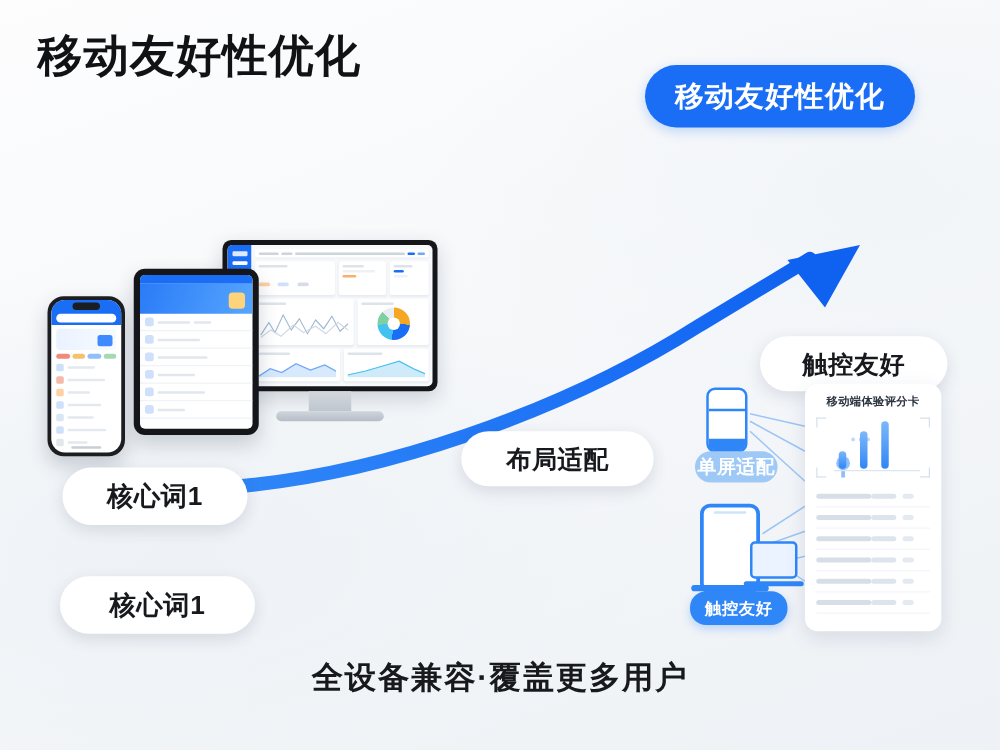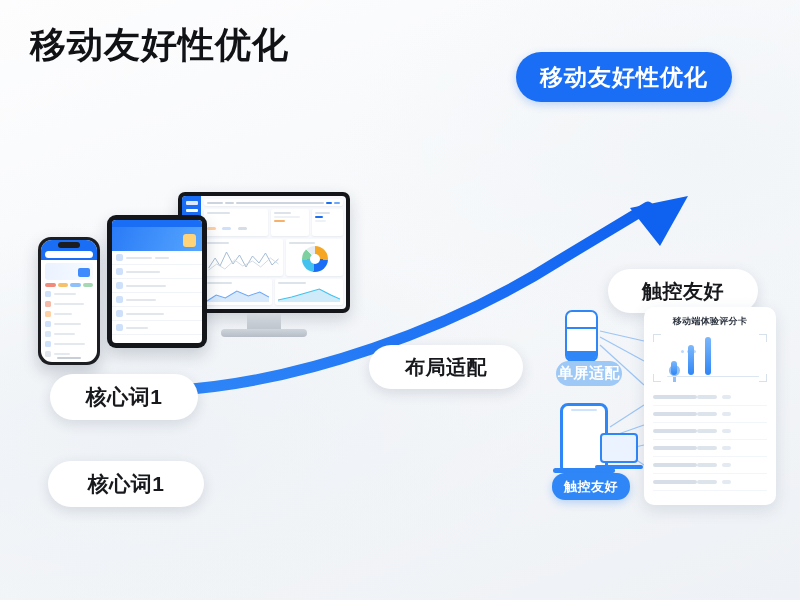--- a/index.html
+++ b/index.html
@@ -182,21 +182,21 @@
   .d-tag{
     position:absolute;border-radius:13px;display:flex;align-items:center;justify-content:center;
     font-size:15px;font-weight:700;color:#ffffff;white-space:nowrap;letter-spacing:.5px;
   }
   .d-tag-soft{left:8px;top:56px;width:66px;height:25px;background:#9ec9f7;}
   .d-tag-solid{left:4px;top:168px;width:78px;height:27px;background:#2f86f7;
     box-shadow:0 3px 8px rgba(47,134,247,.3);font-size:13px;}
 
   
   .score-card{
-    position:absolute;left:96px;top:2px;width:132px;height:198px;
+    position:absolute;left:96px;top:2px;width:109px;height:198px;
     background:#ffffff;border-radius:10px;
     box-shadow:0 5px 16px rgba(40,70,110,.13);
     padding:8px 9px;box-sizing:border-box;overflow:hidden;
   }
   .score-title{
     font-size:9px;font-weight:700;color:#2c3440;text-align:center;
     letter-spacing:.3px;margin-bottom:6px;
     filter:blur(.25px);
   }
   .score-chart{
@@ -482,14 +482,15 @@
           </div>
         <div class="score-row">
             <span class="sr-name"></span>
             <span class="sr-val"></span>
             <span class="sr-sm"></span>
           </div>
       </div>
     </div>
   </div>
 
+  <div class="foot-title">全设备兼容·覆盖更多用户</div>
 
 </div>
 
 </body></html>

